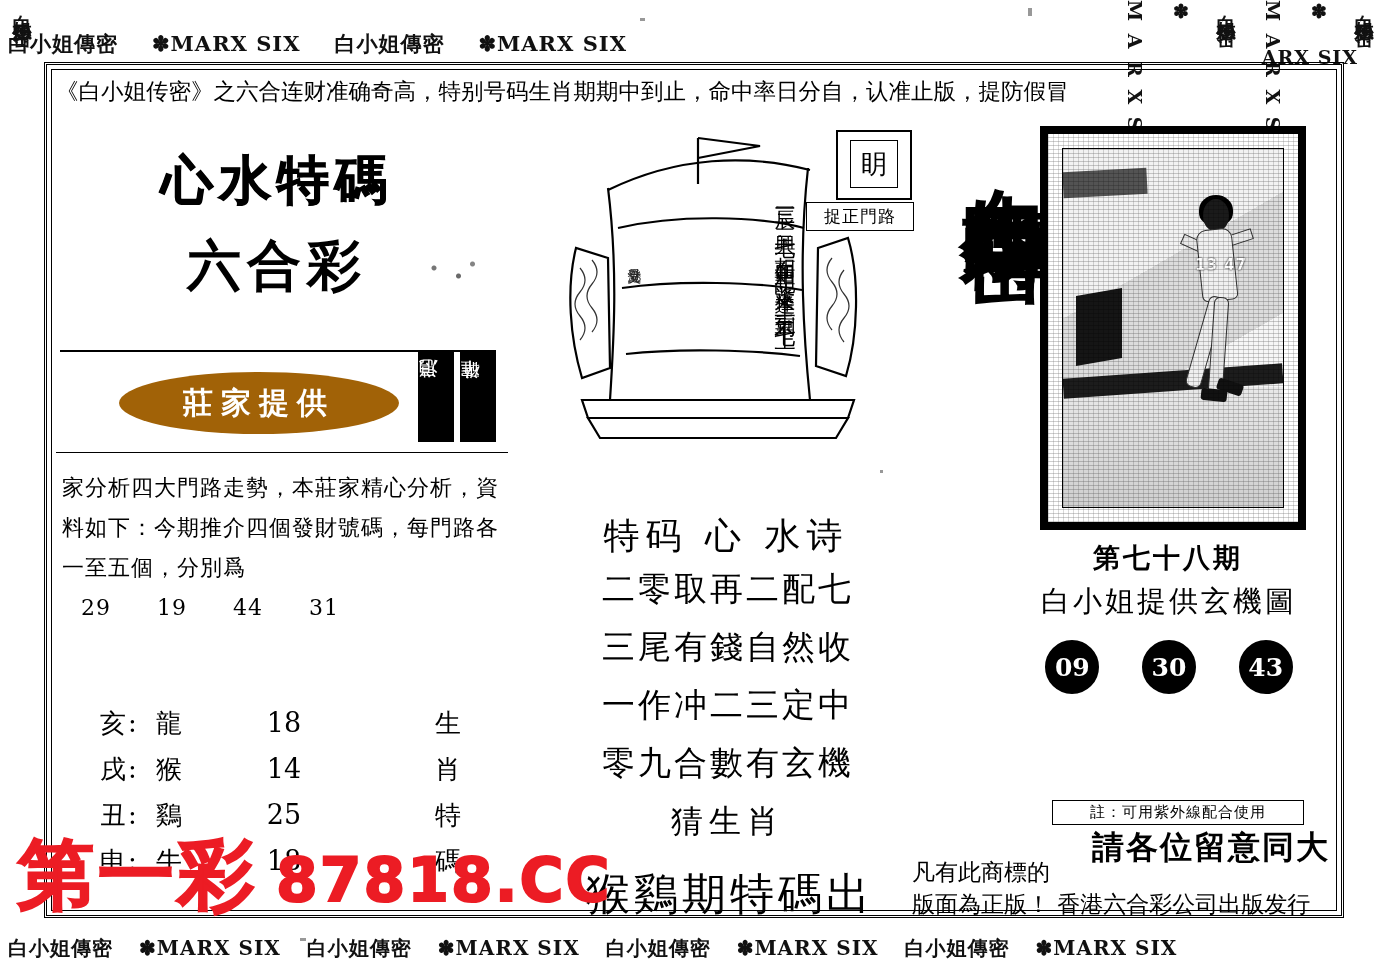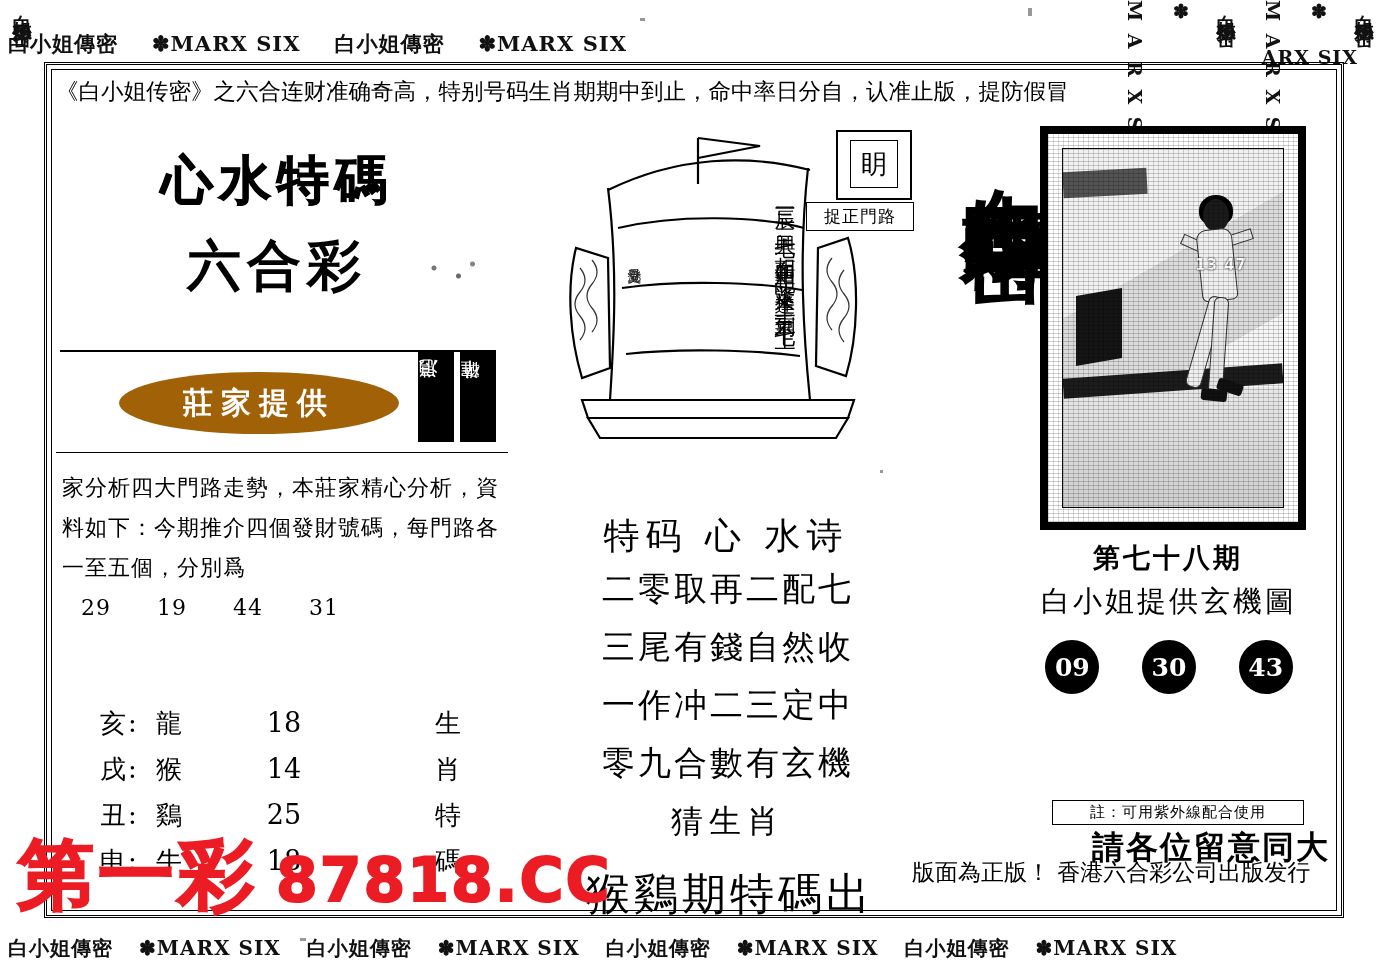--- a/index.html
+++ b/index.html
@@ -456,20 +456,21 @@
 
   <div class="balls">
     <div class="ball">09</div>
     <div class="ball">30</div>
     <div class="ball">43</div>
   </div>
 
   <div class="note-small">註：可用紫外線配合使用</div>
   <div class="bigwin">請各位留意同大</div>
   <div class="legal">
+    <div>凡有此商標的</div>
     <div class="l2">
       <span>版面為正版！</span>
       <span>香港六合彩公司出版发行</span>
     </div>
   </div>
 
   <div class="watermark">
     <span class="wm-cn">第一彩</span><span class="wm-en">87818.CC</span>
   </div>
 

